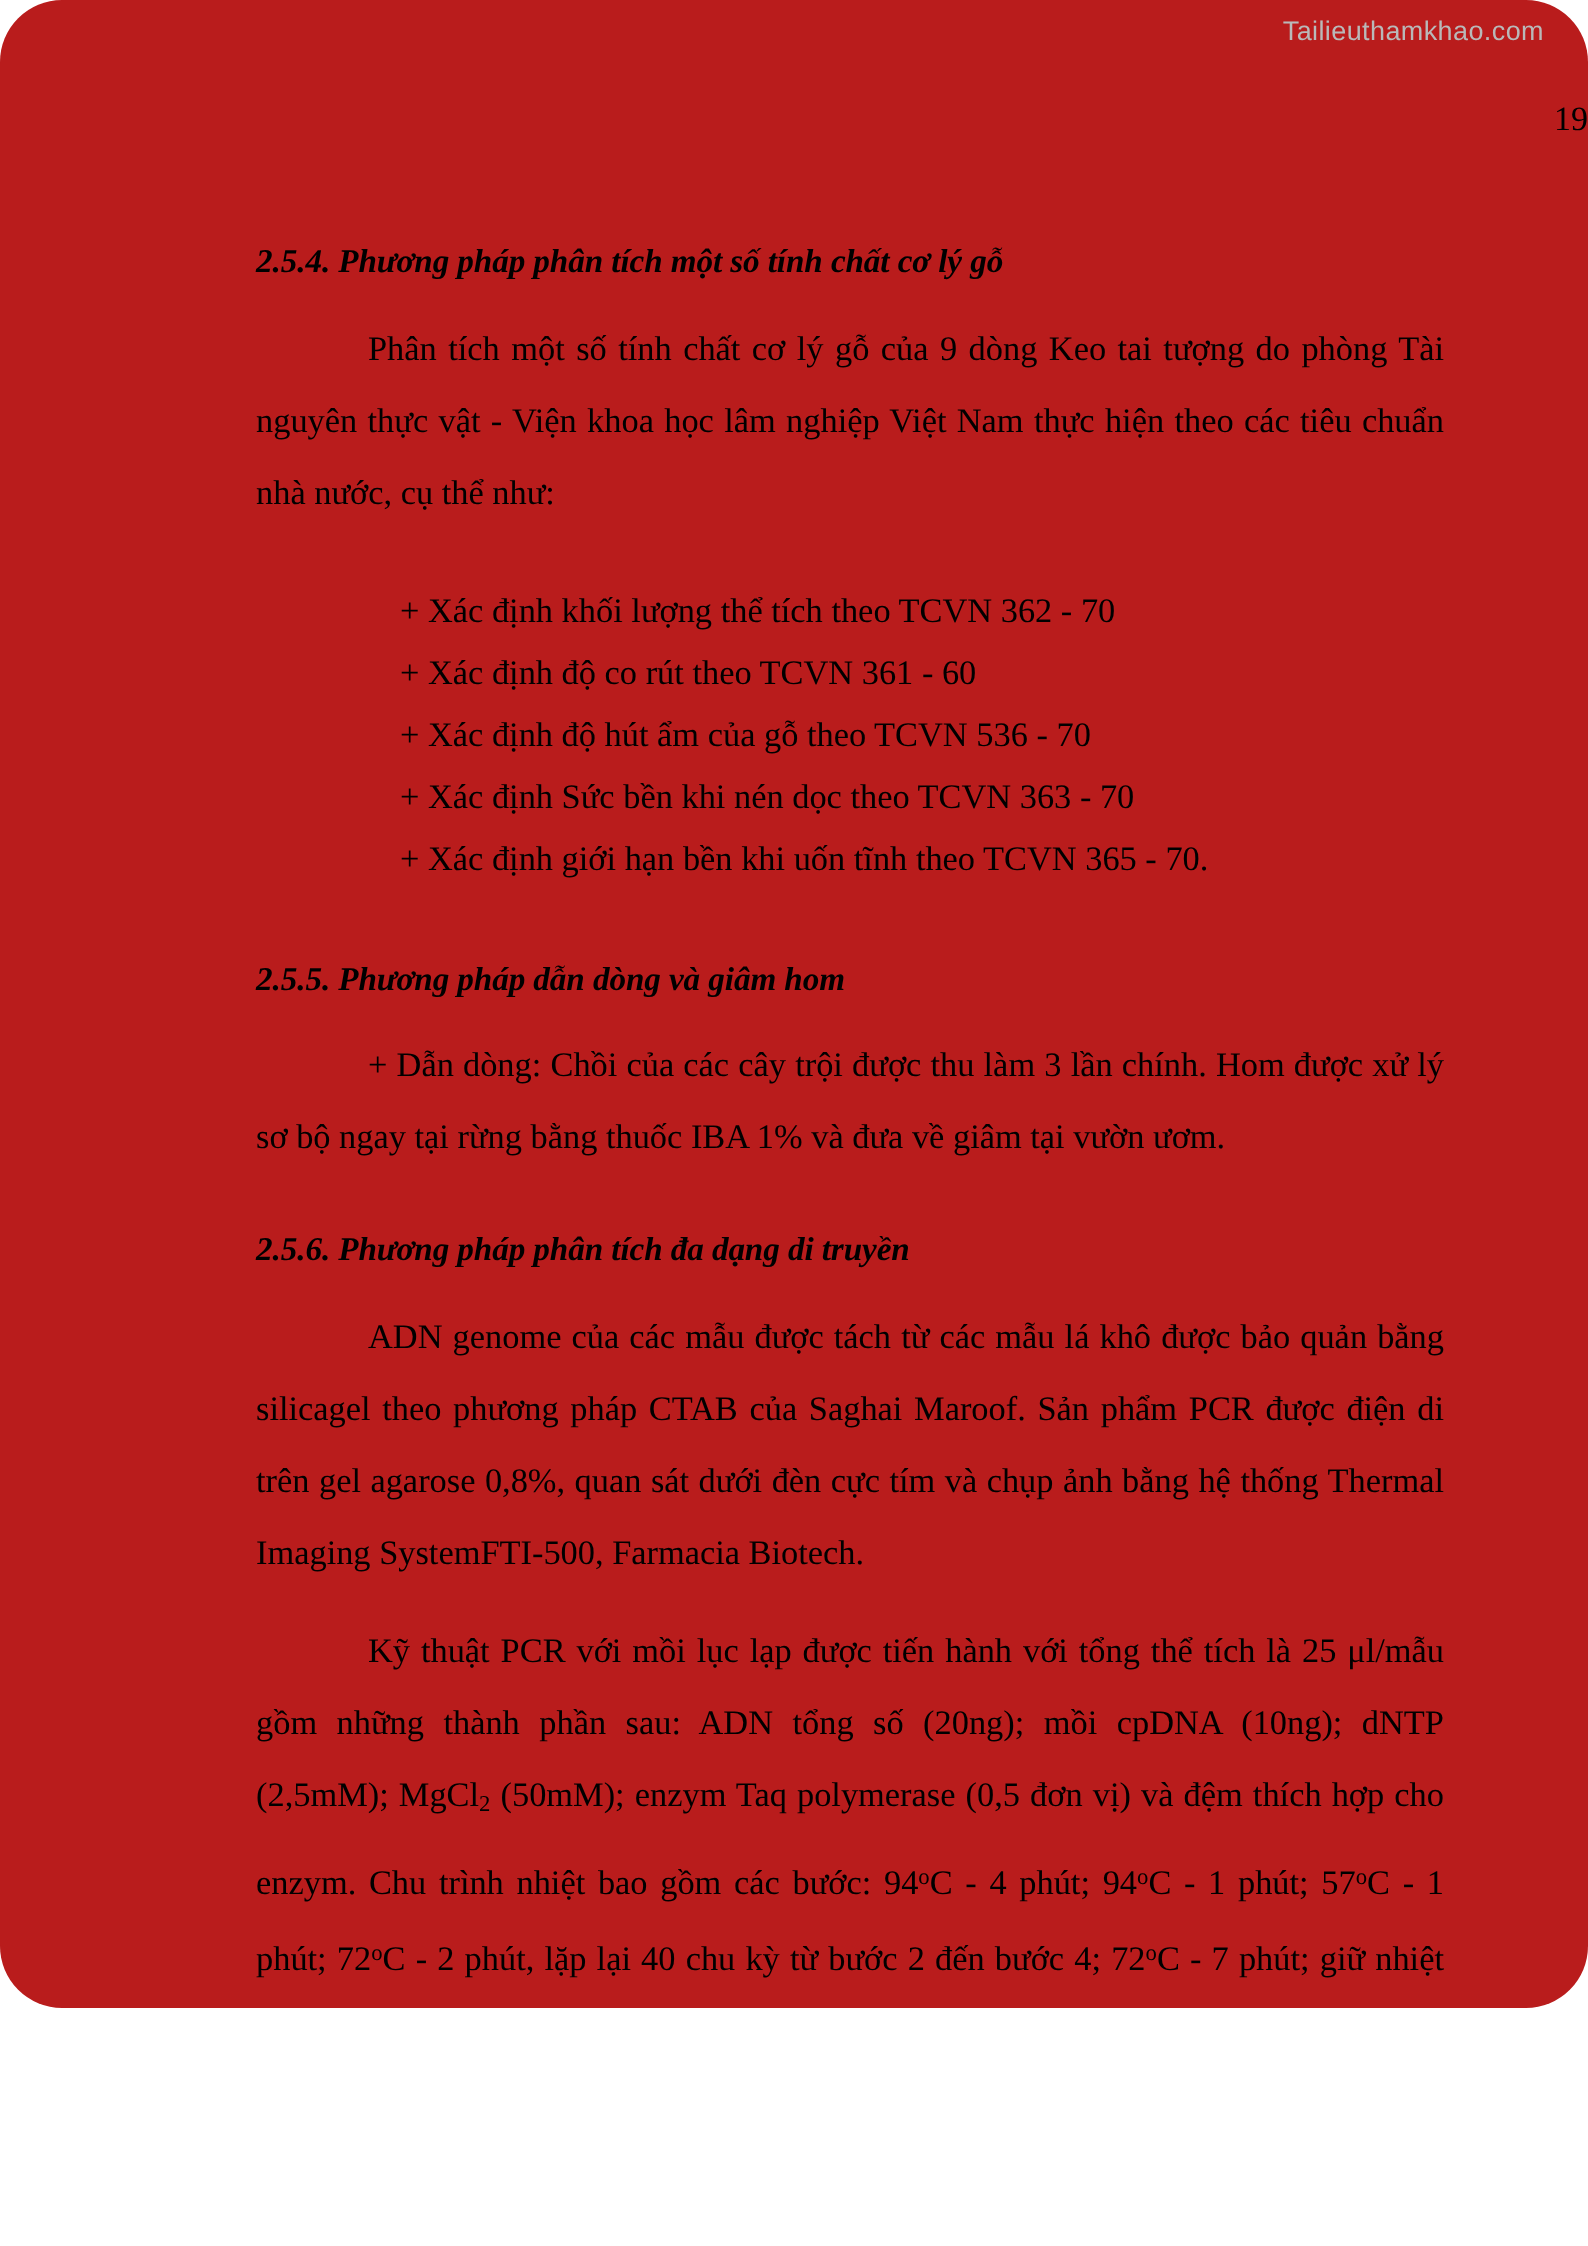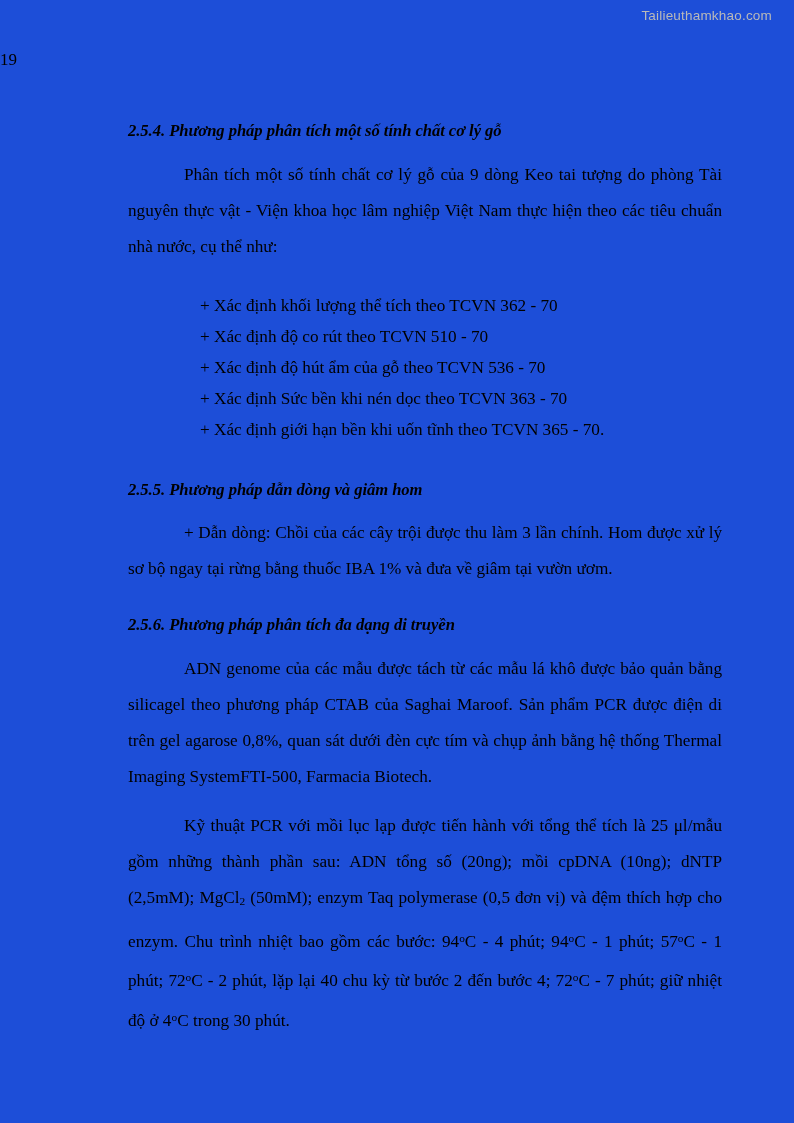--- a/index.html
+++ b/index.html
@@ -3,42 +3,43 @@
 <meta charset="utf-8">
 <style>
   html, body {
     margin: 0;
     padding: 0;
     background: #ffffff;
   }
   .page {
     position: relative;
     width: 794px;
-    height: 1123px;
-    background: #1d4ed8;
+    height: 1004px;
+    background: #b91c1c;
     overflow: hidden;
     font-family: "Liberation Serif", "DejaVu Serif", serif;
     color: #000000;
+    border-radius: 31px;
   }
   .watermark {
     position: absolute;
     top: 8px;
     right: 22px;
     font-family: "Liberation Sans", "DejaVu Sans", sans-serif;
     font-size: 13.5px;
     color: #b9b9b9;
     letter-spacing: 0.2px;
     user-select: none;
   }
   .page-number {
     position: absolute;
     top: 50px;
     left: 0;
     width: 794px;
-    text-align: left;
+    text-align: right;
     font-size: 17px;
   }
   .content {
     position: absolute;
     left: 128px;
     top: 118px;
     width: 594px;
   }
   h2.heading {
     margin: 0;
@@ -94,21 +95,21 @@
   <div class="content">
 
     <h2 class="heading">2.5.4. Phương pháp phân tích một số tính chất cơ lý gỗ</h2>
     <div class="gap-md"></div>
 
     <p class="para last-line-free">Phân tích một số tính chất cơ lý gỗ của 9 dòng Keo tai tượng do phòng Tài nguyên thực vật - Viện khoa học lâm nghiệp Việt Nam thực hiện theo các tiêu chuẩn nhà nước, cụ thể như:</p>
     <div class="gap-sm"></div>
 
     <ul class="std-list">
       <li>+ Xác định khối lượng thể tích theo TCVN 362 - 70</li>
-      <li>+ Xác định độ co rút theo TCVN 510 - 70</li>
+      <li>+ Xác định độ co rút theo TCVN 361 - 60</li>
       <li>+ Xác định độ hút ẩm của gỗ theo TCVN 536 - 70</li>
       <li>+ Xác định Sức bền khi nén dọc theo TCVN 363 - 70</li>
       <li>+ Xác định giới hạn bền khi uốn tĩnh theo TCVN 365 - 70.</li>
     </ul>
     <div class="gap-lg"></div>
 
     <h2 class="heading">2.5.5. Phương pháp dẫn dòng và giâm hom</h2>
     <div class="gap-md"></div>
 
     <p class="para last-line-free">+ Dẫn dòng: Chồi của các cây trội được thu làm 3 lần chính. Hom được xử lý sơ bộ ngay tại rừng bằng thuốc IBA 1% và đưa về giâm tại vườn ươm.</p>

